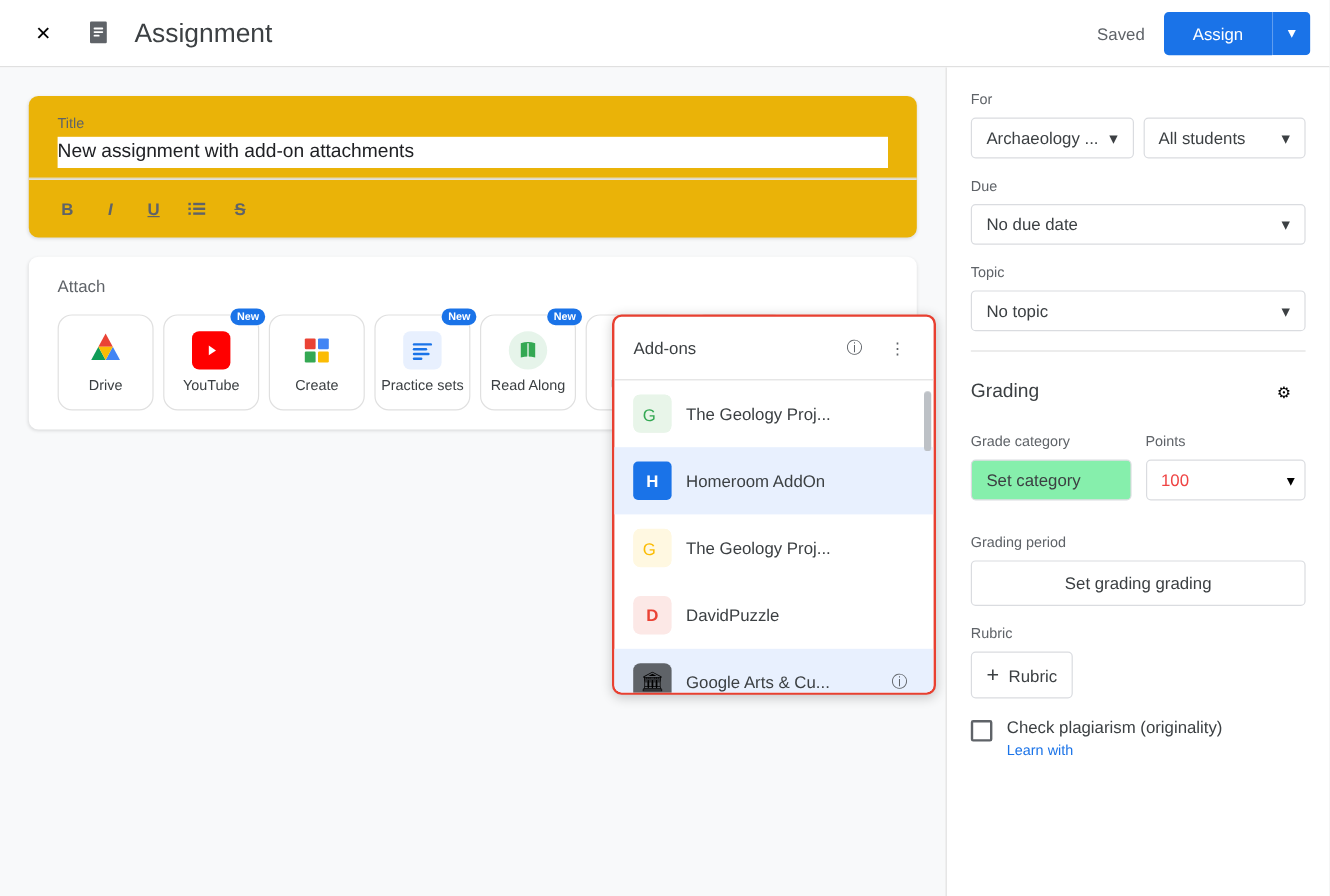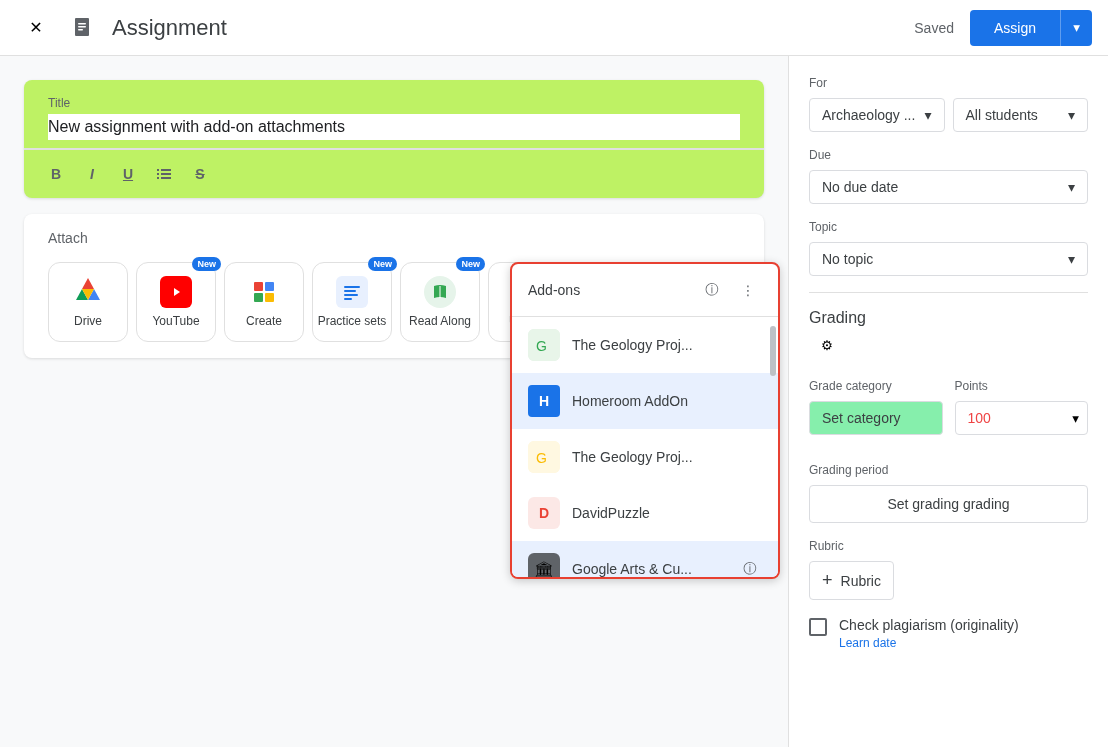--- a/index.html
+++ b/index.html
@@ -17,21 +17,21 @@
     .saved-text { font-size: 14px; color: #5f6368; margin-right: 16px; }
     .assign-btn { background: #1a73e8; color: #fff; border: none; padding: 10px 24px; border-radius: 4px 0 0 4px; font-size: 14px; font-weight: 500; cursor: pointer; height: 36px; }
     .assign-dropdown { background: #1a73e8; color: #fff; border: none; border-left: 1px solid rgba(255,255,255,0.3); width: 32px; height: 36px; cursor: pointer; display: flex; align-items: center; justify-content: center; border-radius: 0 4px 4px 0; }
 
     
     .main-content { display: flex; flex: 1; overflow: hidden; }
 
     
     .left-panel { flex: 1; padding: 24px; overflow-y: auto; background: #f8f9fa; }
 
-    .assignment-card { background: #bef264; border-radius: 8px; padding: 0; box-shadow: 0 1px 3px rgba(0,0,0,0.12); margin-bottom: 16px; }
+    .assignment-card { background: #eab308; border-radius: 8px; padding: 0; box-shadow: 0 1px 3px rgba(0,0,0,0.12); margin-bottom: 16px; }
     .title-section { padding: 16px 24px 8px; border-bottom: 1px solid #e0e0e0; }
     .field-label { font-size: 12px; color: #5f6368; margin-bottom: 4px; }
     .title-input { font-size: 16px; color: #202124; border: none; outline: none; width: 100%; padding: 4px 0; }
     .instructions-section { padding: 16px 24px 8px; }
     .instructions-textarea { font-size: 14px; color: #202124; border: none; outline: none; width: 100%; resize: none; min-height: 80px; }
     .formatting-toolbar { padding: 8px 16px; border-top: 1px solid #e0e0e0; display: flex; gap: 4px; }
     .toolbar-btn { width: 32px; height: 32px; display: flex; align-items: center; justify-content: center; border: none; background: none; cursor: pointer; border-radius: 4px; font-weight: bold; color: #5f6368; font-size: 14px; }
 
     
     .attach-card { background: #fff; border-radius: 8px; padding: 16px 24px; box-shadow: 0 1px 3px rgba(0,0,0,0.12); position: relative; }
@@ -57,21 +57,21 @@
 
     .dropdown-field {
       border: 1px solid #dadce0; border-radius: 4px; padding: 8px 12px;
       display: flex; align-items: center; justify-content: space-between;
       cursor: pointer; font-size: 14px; color: #3c4043;
     }
 
     .for-row { display: flex; gap: 8px; margin-bottom: 16px; }
     .for-row .dropdown-field { flex: 1; }
 
-    .grading-header { display: flex; justify-content: space-between; margin-bottom: 16px; flex-direction: column; }
+    .grading-header { display: flex; align-items: center; justify-content: space-between; margin-bottom: 16px; }
     .grading-title { font-size: 16px; font-weight: 500; color: #3c4043; }
     .gear-btn { width: 36px; height: 36px; display: flex; align-items: center; justify-content: center; border: none; background: none; cursor: pointer; border-radius: 50%; }
 
     .grade-row { display: flex; gap: 12px; margin-bottom: 12px; }
     .grade-row .form-group { flex: 1; }
 
     .set-category-btn {
       width: 100%; padding: 8px 12px; border: 1px solid #dadce0; border-radius: 4px;
       background: #86efac; font-size: 14px; color: #3c4043; cursor: pointer; text-align: left;
     }
@@ -393,18 +393,18 @@
       <button class="add-rubric-btn">
         <span style="font-size:18px;font-weight:300;">+</span>
         <span>Rubric</span>
       </button>
     </div>
 
     <div class="plagiarism-row">
       <div class="plagiarism-checkbox"></div>
       <div>
         <span class="plagiarism-text">Check plagiarism (originality)</span>
-        <span class="learn-more">Learn date</span>
+        <span class="learn-more">Learn with</span>
       </div>
     </div>
 
   </div>
 </div>
 
 </body></html>

